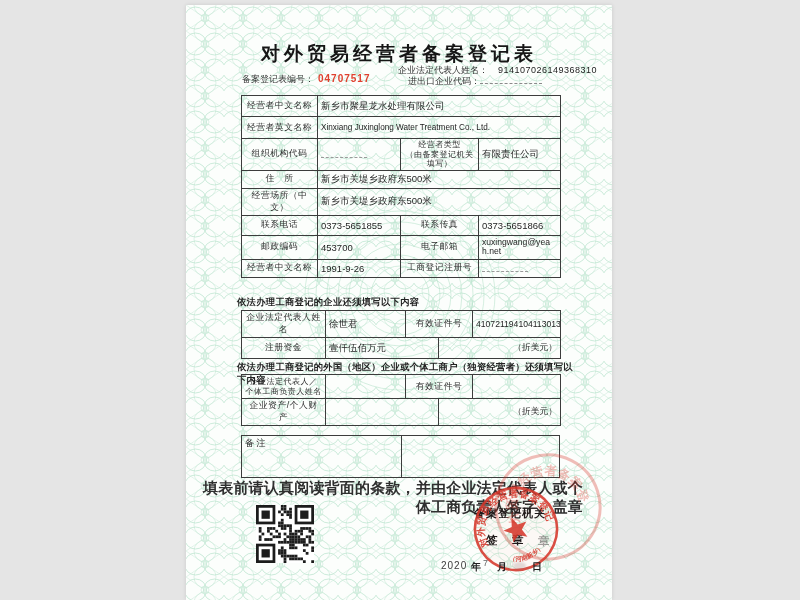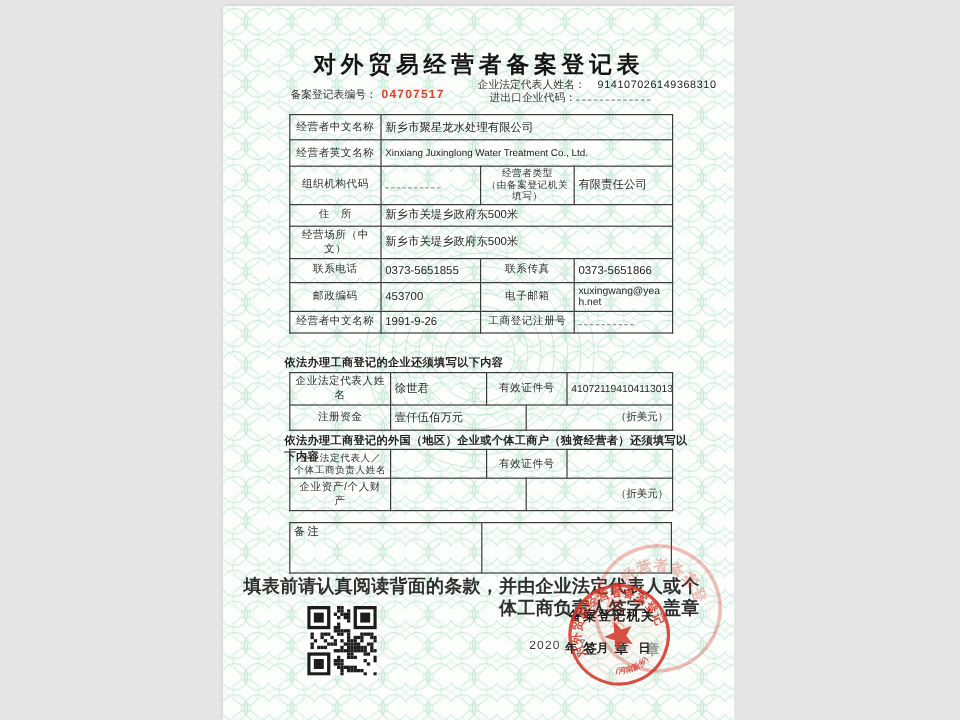--- a/index.html
+++ b/index.html
@@ -35,21 +35,21 @@
   .footer{position:absolute;left:7px;top:474px;width:390px;font-size:15px;font-weight:bold;
           color:#2f2f2f;letter-spacing:.2px;text-align:right;}
 
   .qr{position:absolute;left:70px;top:500px;width:58px;height:58px;}
 
   .stamp-wrap{position:absolute;left:240px;top:420px;width:190px;height:175px;pointer-events:none;}
   .authority{position:absolute;left:288px;top:501px;font-size:11px;font-weight:bold;color:#181818;letter-spacing:1px;}
   .qian{position:absolute;left:300px;top:528px;font-size:11.5px;font-weight:bold;color:#181818;}
   .zhang1{position:absolute;left:326px;top:528px;font-size:11.5px;font-weight:bold;color:#181818;}
   .zhang2{position:absolute;left:352px;top:529px;font-size:11.5px;font-weight:bold;color:#555;opacity:.55;}
-  .dateline{position:absolute;left:0;top:528px;width:426px;height:18px;font-size:10px;color:#222;}
+  .dateline{position:absolute;left:0;top:555px;width:426px;height:18px;font-size:10px;color:#222;}
   .dateline span{position:absolute;}
   .d-year{left:255px;color:#3a3a3a;letter-spacing:1px;}
   .d-nian{left:285px;font-weight:bold;}
   .d-month{left:297px;top:-2px;font-size:9px;color:#666;}
   .d-yue{left:311px;font-weight:bold;}
   .d-smudge{left:327px;top:2px;width:13px;height:8px;background:rgba(150,120,120,.25);
             border-radius:50%;filter:blur(1px);}
   .d-ri{left:346px;font-weight:bold;}
 </style>
 </head>

